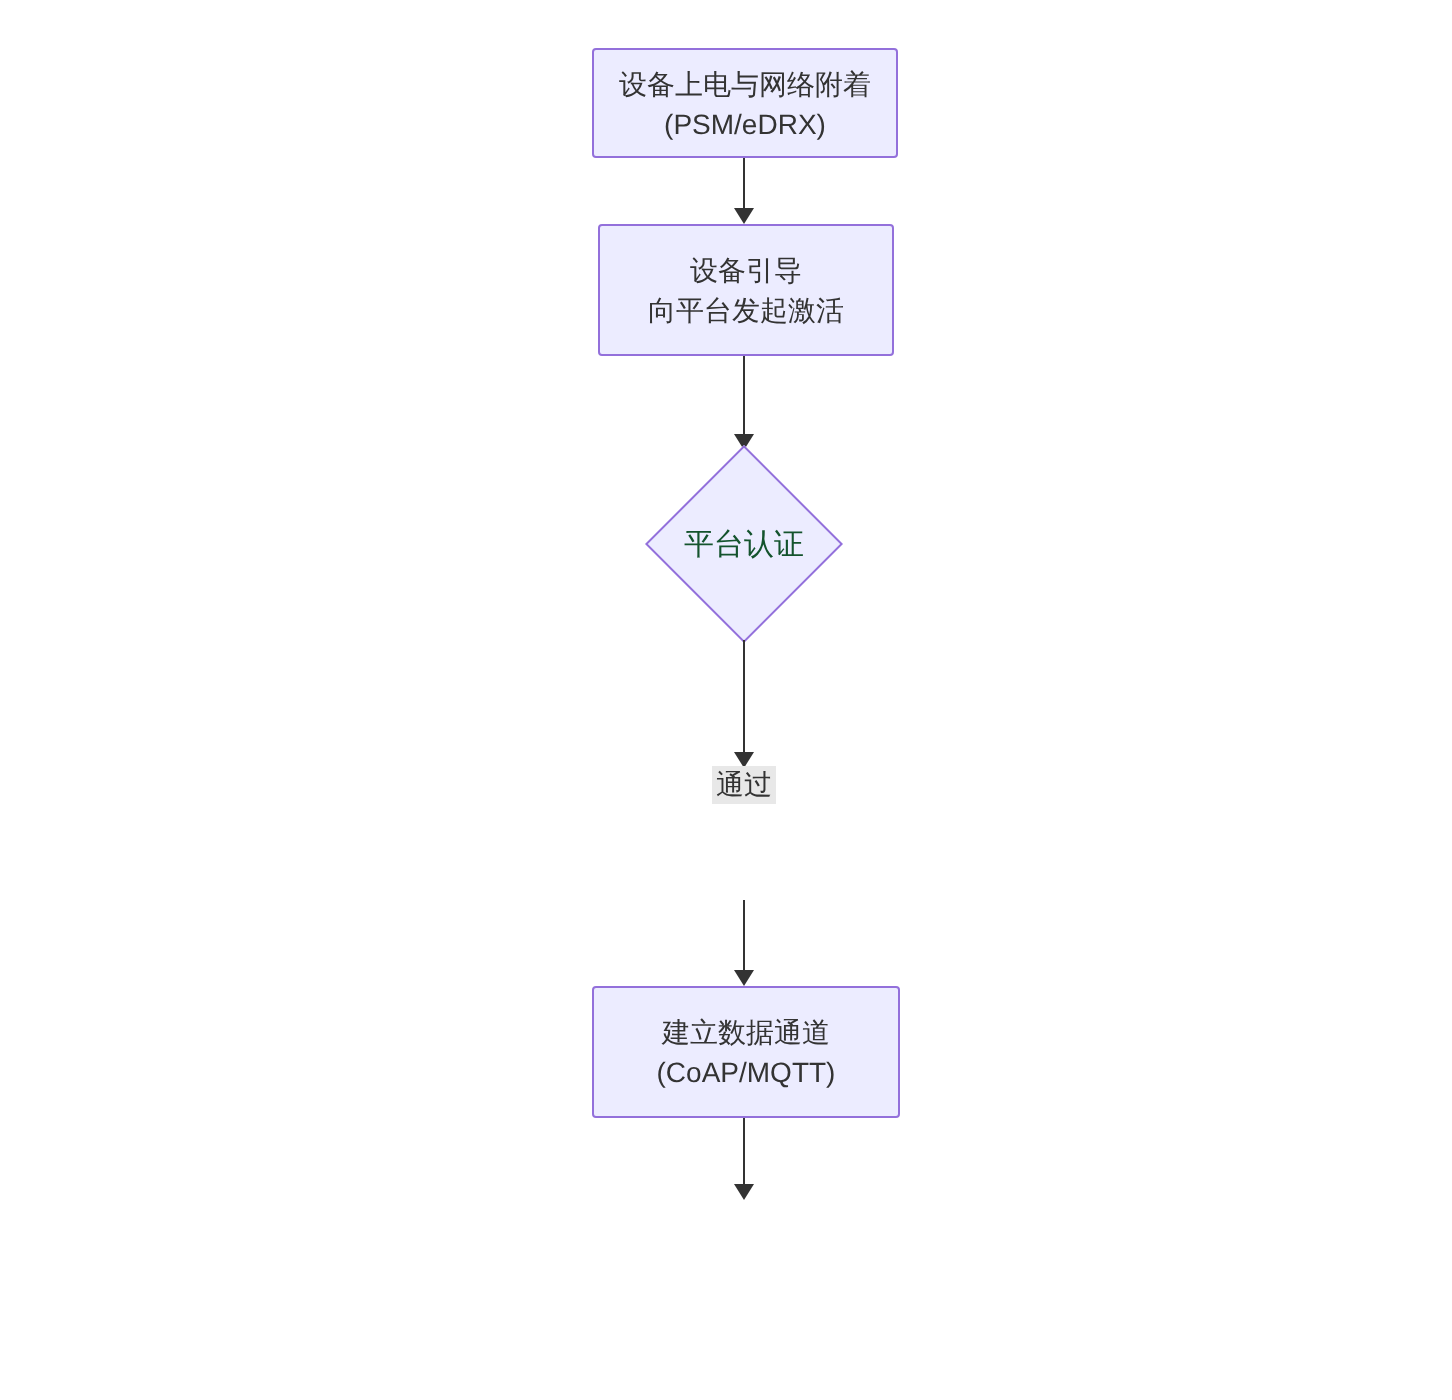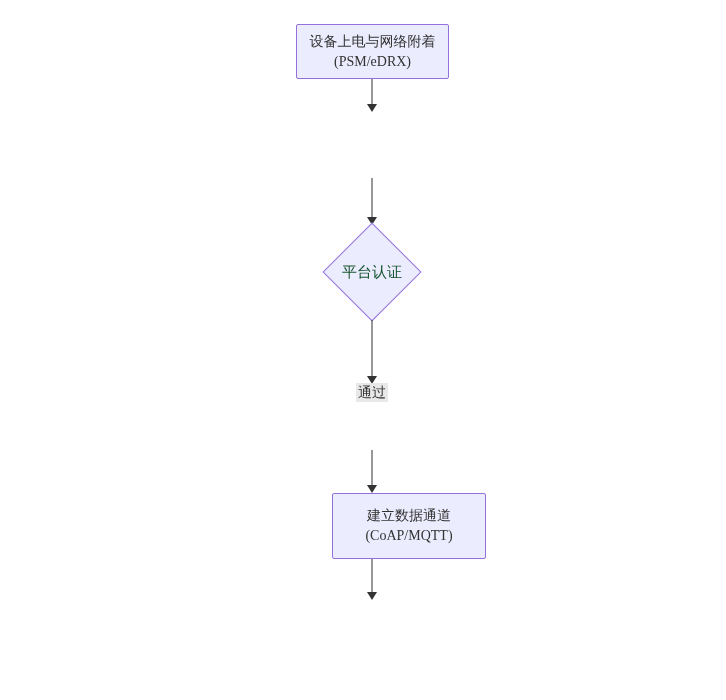--- a/index.html
+++ b/index.html
@@ -25,26 +25,26 @@
     border-radius: 2px;
     display: flex;
     flex-direction: column;
     align-items: center;
     justify-content: center;
     text-align: center;
     font-size: 14px;
     line-height: 20px;
     color: #333333;
   }
-  .node .line-text { white-space: nowrap; font-family: Liberation Serif, serif; }
+  .node .line-text { white-space: nowrap; }
 
   [data-name="node-power-attach"]      { left: 296px; top:  24px; width: 153px; height: 55px; }
   [data-name="node-bootstrap"]         { left: 299px; top: 112px; width: 148px; height: 66px; }
   [data-name="node-platform-register"] { left: 296px; top: 384px; width: 155px; height: 66px; }
-  [data-name="node-data-channel"]      { left: 296px; top: 493px; width: 154px; height: 66px; margin-left: 36px; }
+  [data-name="node-data-channel"]      { left: 296px; top: 493px; width: 154px; height: 66px; }
   [data-name="node-business-data"]     { left: 299px; top: 600px; width: 148px; height: 67px; }
 
   
   .diamond-wrap {
     position: absolute;
     left: 322px;
     top: 222px;
     width: 100px;
     height: 100px;
   }
@@ -125,20 +125,24 @@
   <div class="node" data-name="node-power-attach">
     <span class="line-text" data-name="node-text">设备上电与网络附着</span>
     <span class="line-text" data-name="node-text">(PSM/eDRX)</span>
   </div>
 
   <div class="connector" data-name="arrow-power-to-bootstrap">
     <div class="edge-line" data-name="arrow-line"></div>
     <div class="arrowhead" data-name="arrowhead-down-icon"></div>
   </div>
 
+  <div class="node" data-name="node-bootstrap">
+    <span class="line-text" data-name="node-text">设备引导</span>
+    <span class="line-text" data-name="node-text">向平台发起激活</span>
+  </div>
 
   <div class="connector" data-name="arrow-bootstrap-to-auth">
     <div class="edge-line" data-name="arrow-line"></div>
     <div class="arrowhead" data-name="arrowhead-down-icon"></div>
   </div>
 
   <div class="diamond-wrap" data-name="node-platform-auth">
     <div class="diamond-shape" data-name="diamond-shape"></div>
     <div class="diamond-label" data-name="node-text">平台认证</div>
   </div>

